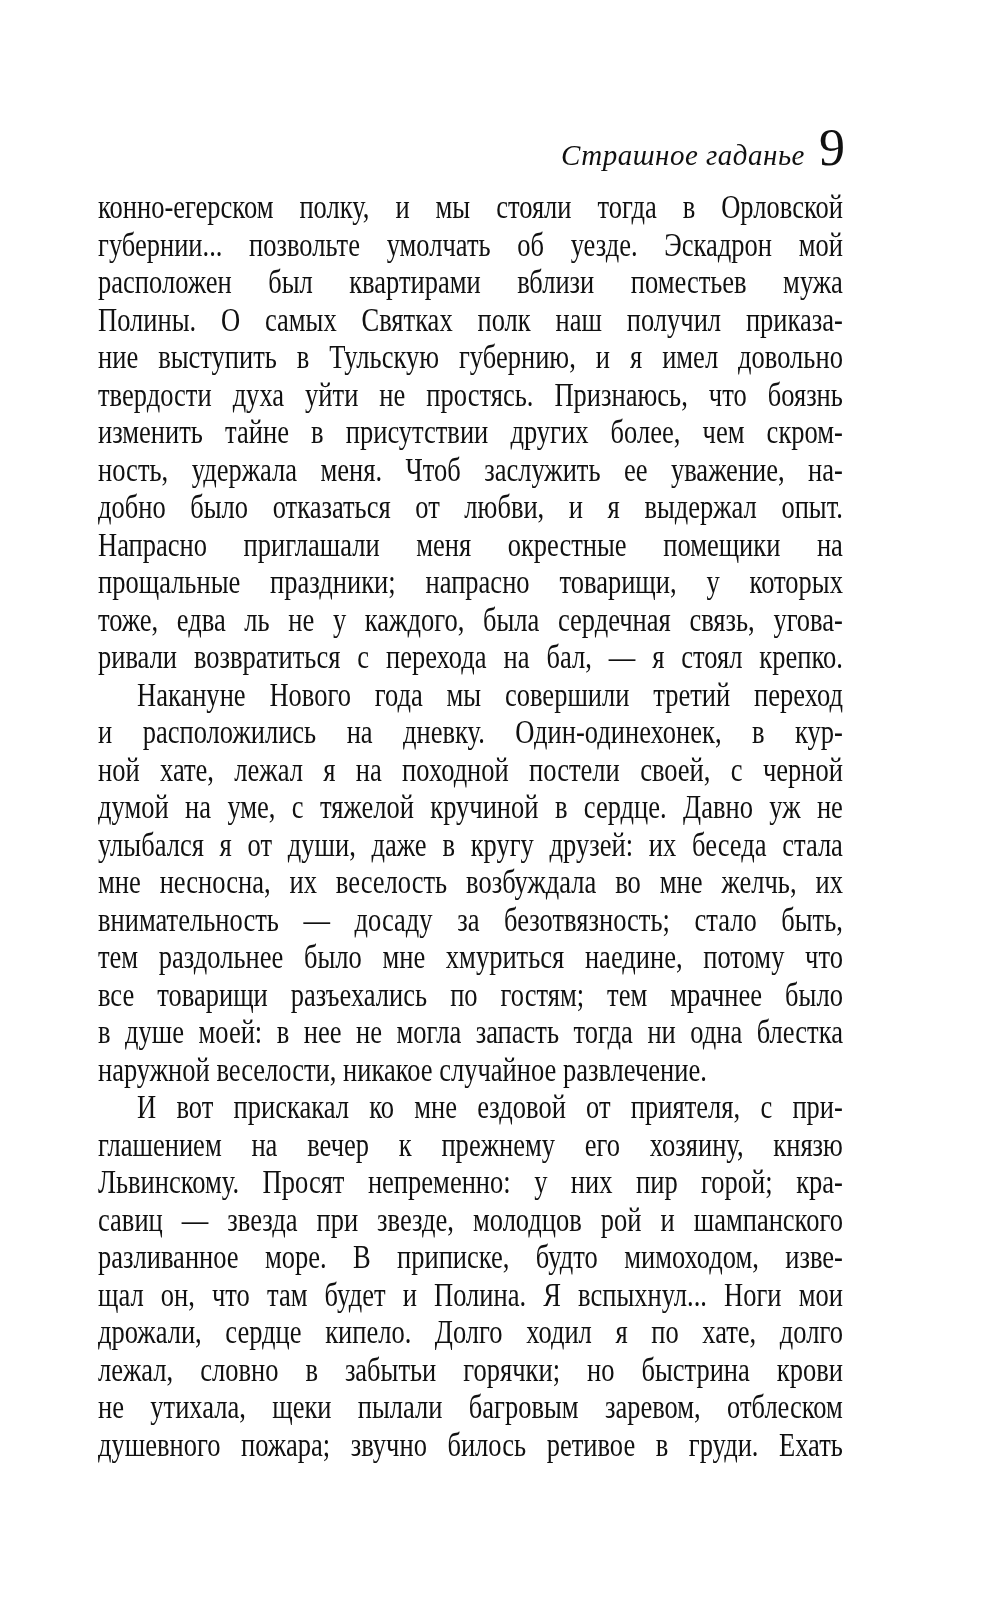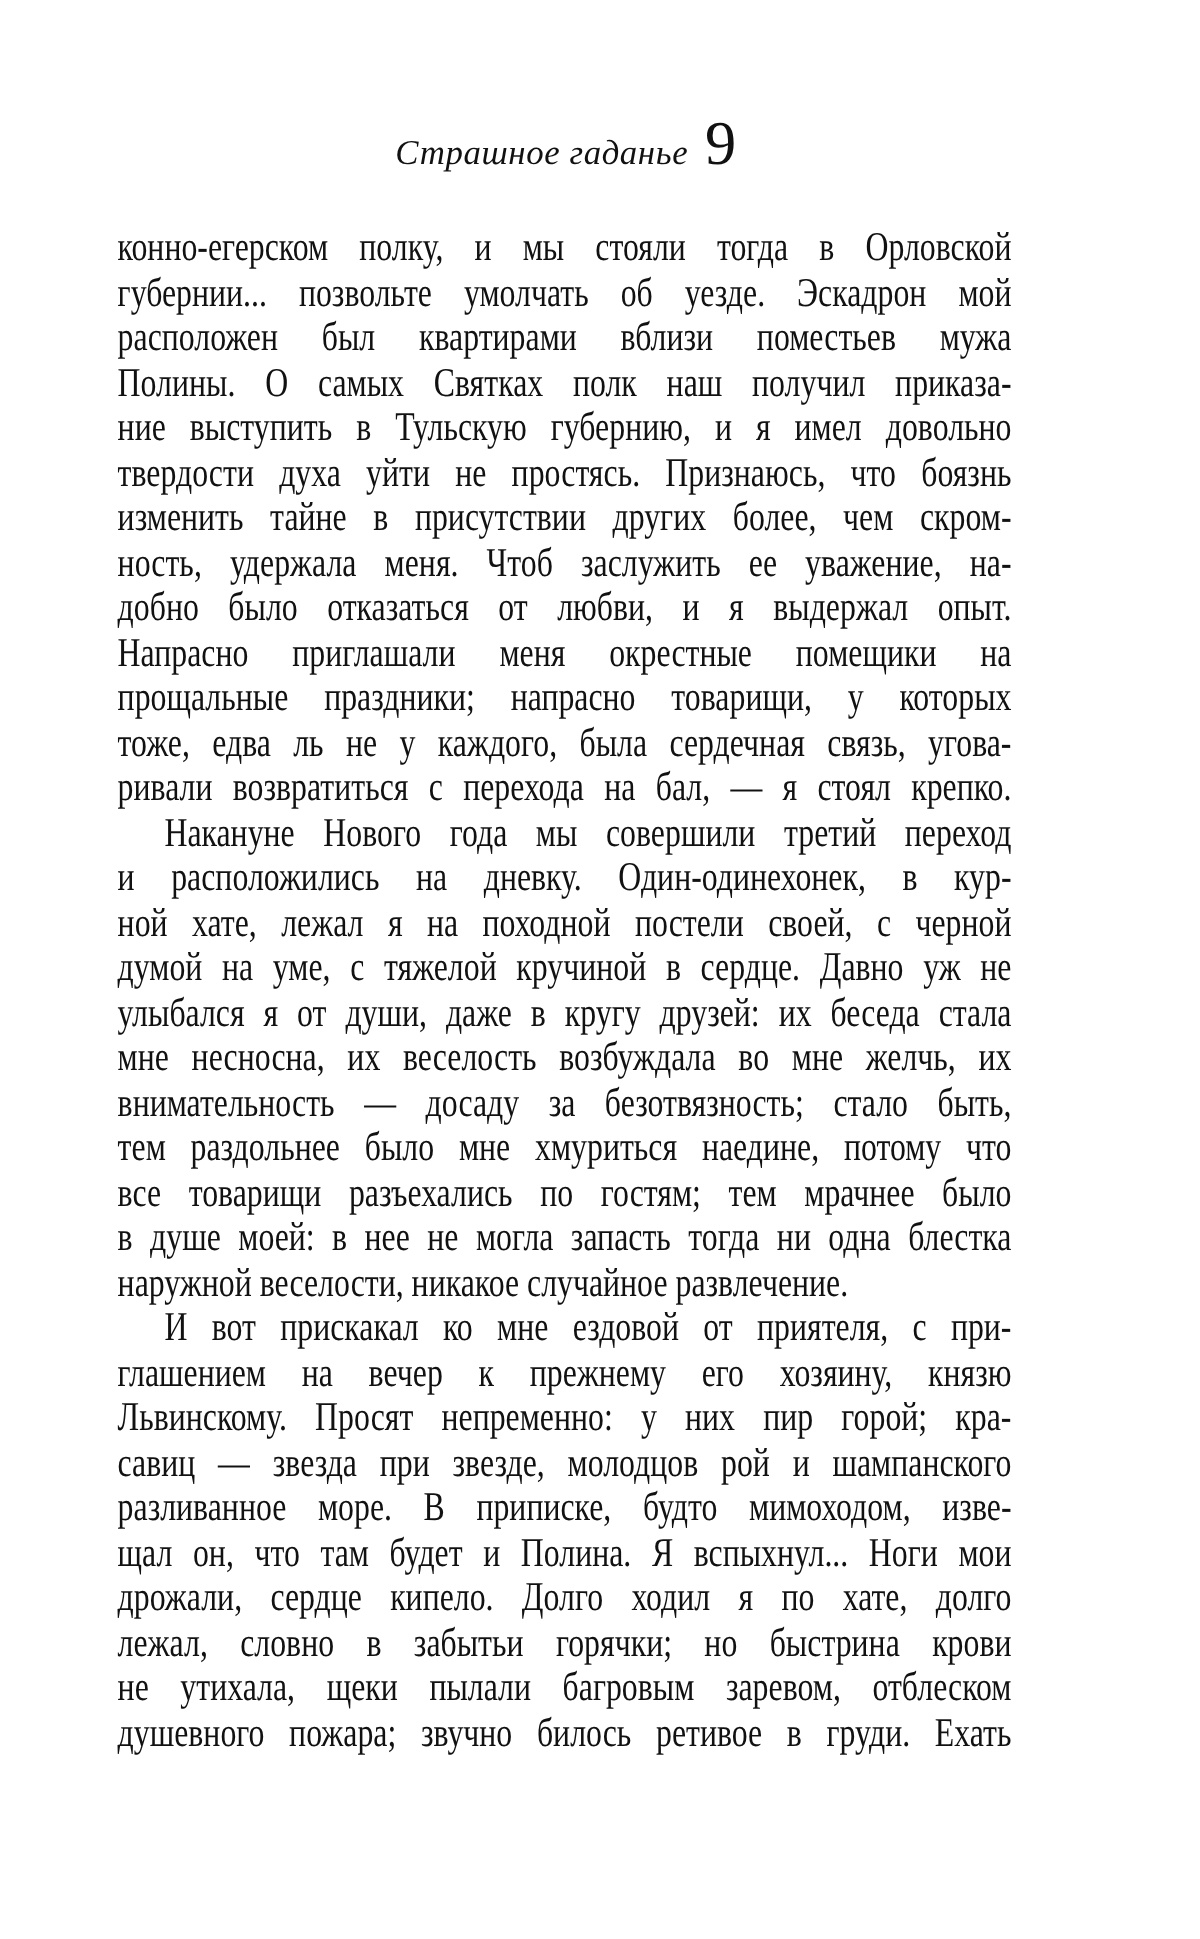--- a/index.html
+++ b/index.html
@@ -14,24 +14,24 @@
     width: 1000px;
     height: 1616px;
     position: relative;
     overflow: hidden;
     background: var(--background);
     color: var(--text);
     font-family: "Liberation Serif", "DejaVu Serif", serif;
   }
   .running-header {
     position: absolute;
-    top: 95px;
+    top: 122px;
     left: 98px;
     right: 155px;
-    text-align: center;
+    text-align: right;
     line-height: 52px;
     white-space: nowrap;
   }
   .running-title {
     font-style: italic;
     font-size: 29px;
     letter-spacing: 0.5px;
   }
   .page-number {
     font-size: 52px;

